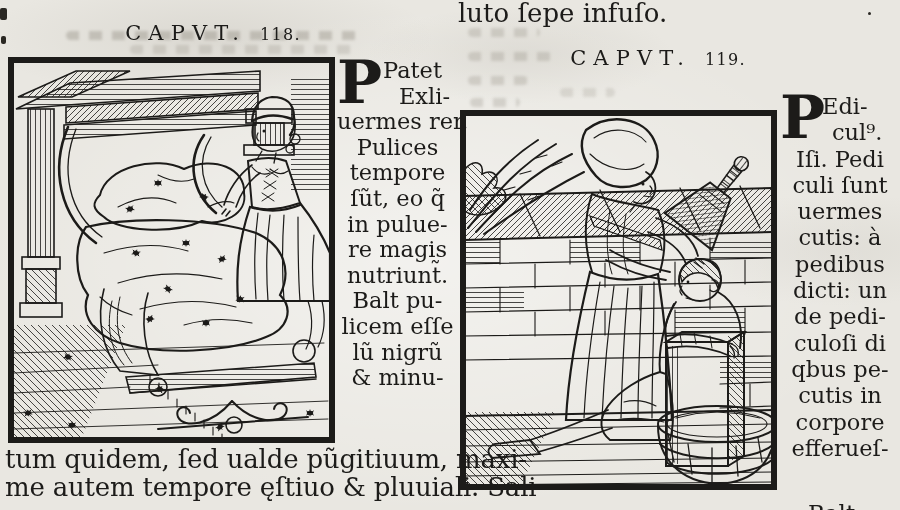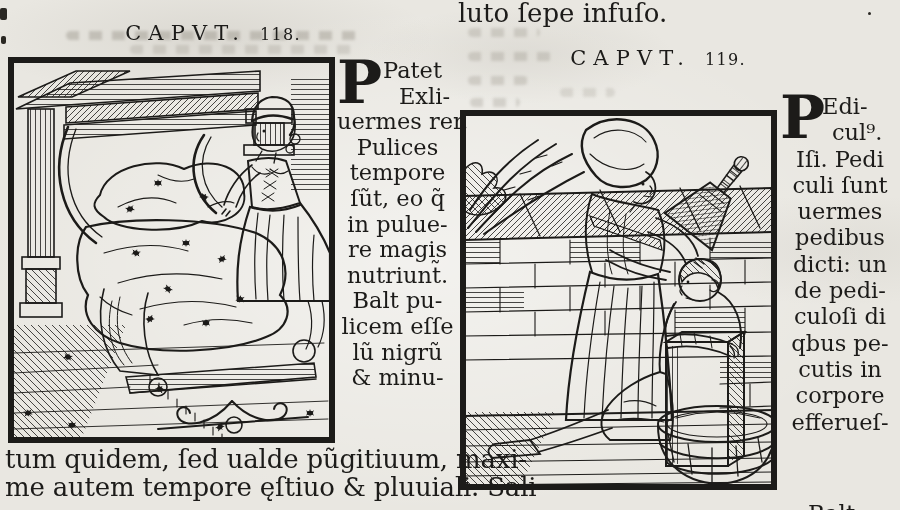--- a/index.html
+++ b/index.html
@@ -279,20 +279,21 @@
     </svg>
   </div>
 
   <div class="sidecol" style="left:780px;top:93px;width:120px;font-size:22.5px;line-height:26.3px;">
     <span class="dropcap">P</span>
     <div class="line indent" style="padding-left:42px;">Edi-</div>
     <div class="line indent" style="padding-left:52px;">cul⁹.</div>
     <div class="line">Iſi. Pedi</div>
     <div class="line">culi ſunt</div>
     <div class="line">uermes</div>
+    <div class="line">cutis: à</div>
     <div class="line">pedibus</div>
     <div class="line">dicti: un</div>
     <div class="line">de pedi-</div>
     <div class="line">culoſi di</div>
     <div class="line">qbus pe-</div>
     <div class="line">cutis in</div>
     <div class="line">corpore</div>
     <div class="line">efferueſ-</div>
   </div>
 

